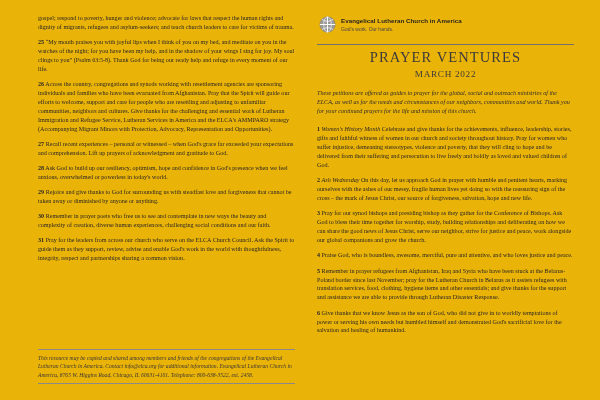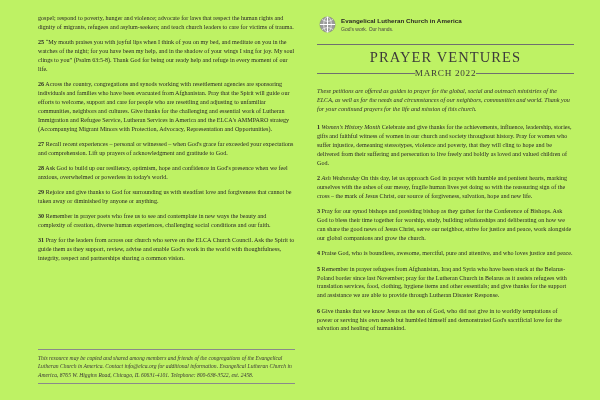--- a/index.html
+++ b/index.html
@@ -4,21 +4,21 @@
 <style>
   html, body {
     margin: 0;
     padding: 0;
     background: #ffffff;
   }
   .page {
     position: relative;
     width: 600px;
     height: 400px;
-    background: #bef264;
+    background: #eab308;
     overflow: hidden;
     font-family: "Liberation Serif", "DejaVu Serif", serif;
     color: #231f20;
   }
   .columns {
     display: flex;
     gap: 22px;
     padding: 14px 26px 0 38px;
     box-sizing: border-box;
     height: 100%;
@@ -110,20 +110,21 @@
     letter-spacing: 1.1px;
     color: #3d3a3a;
     line-height: 1;
     margin: 0;
   }
   .subtitle-row {
     display: flex;
     align-items: center;
     gap: 0;
     margin-top: 3.5px;
+    flex-direction: column;
   }
   .subtitle-row .line {
     flex: 1 1 auto;
     height: 0;
     border-top: 1.1px solid #6f6f6f;
   }
   .doc-subtitle {
     font-size: 9.2px;
     letter-spacing: 0.7px;
     color: #3d3a3a;

